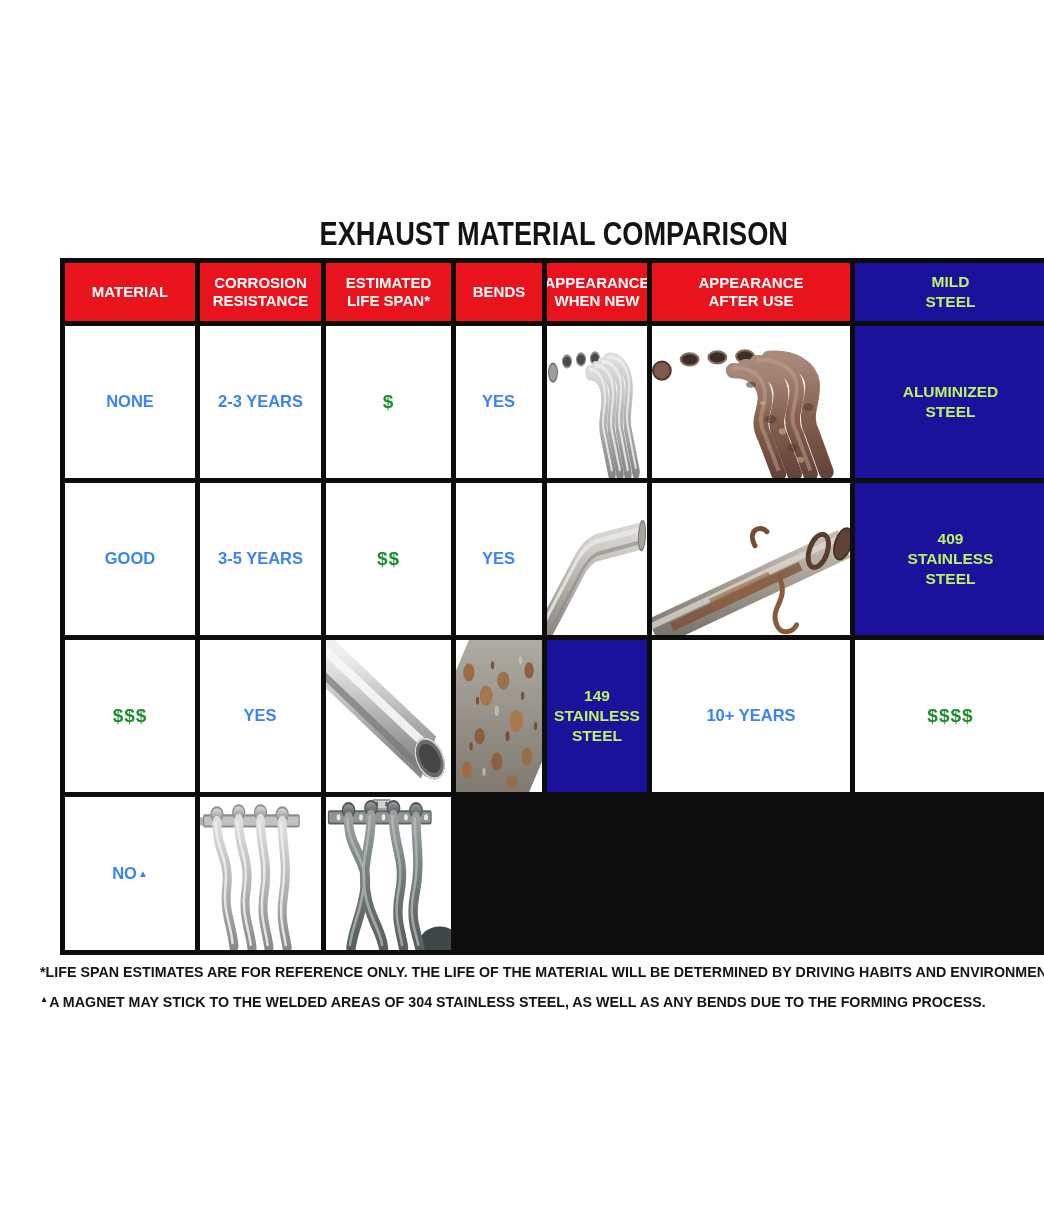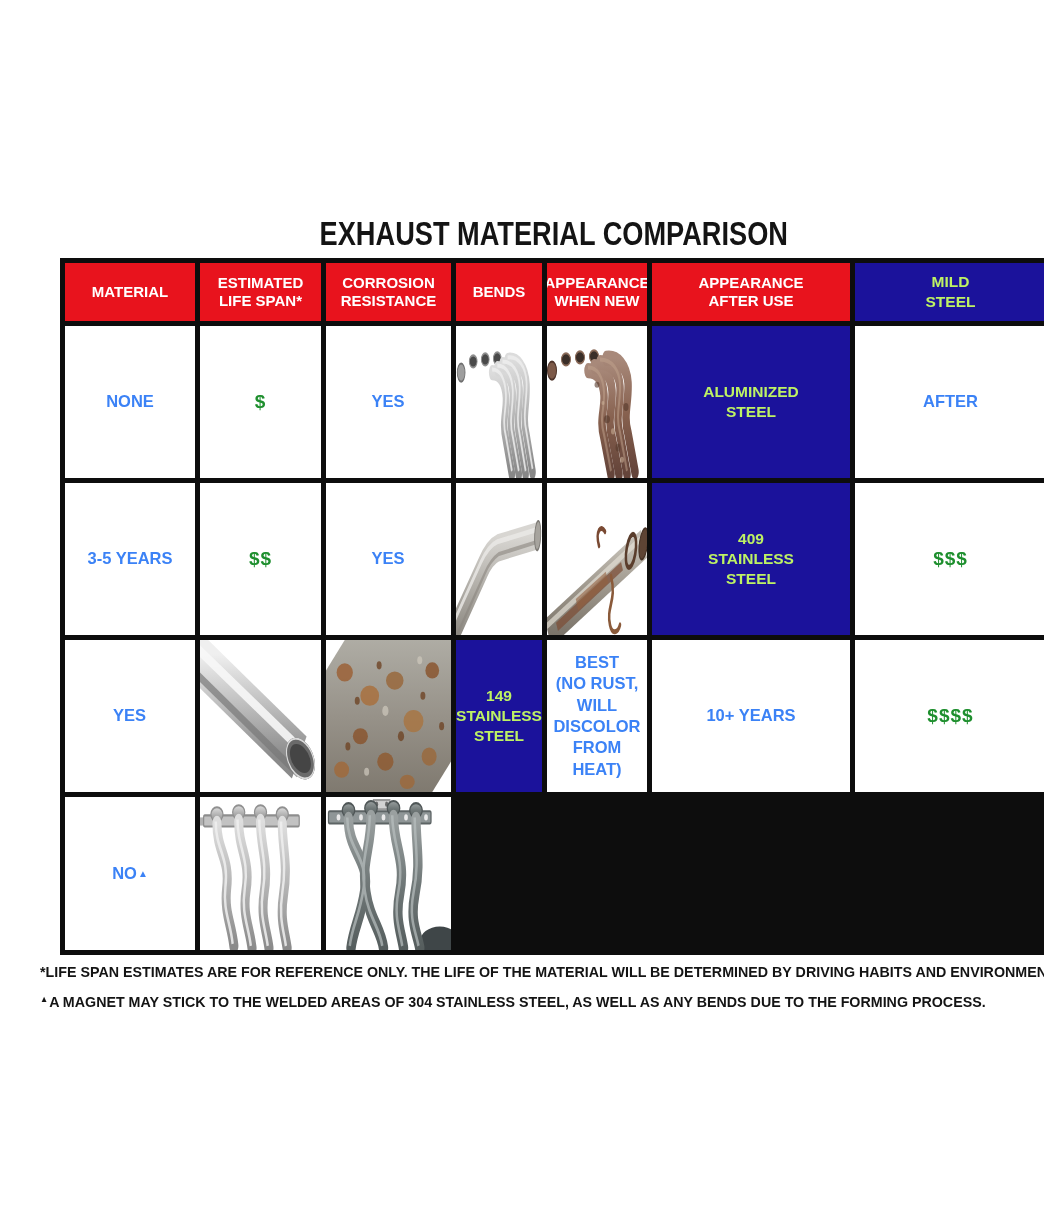--- a/index.html
+++ b/index.html
@@ -37,33 +37,34 @@
 </head>
 <body>
 
 <div class="title-wrap">
   <span class="title">EXHAUST MATERIAL COMPARISON</span>
 </div>
 
 <div class="ctable">
 
   <div class="cell th">MATERIAL</div>
+  <div class="cell th">CORROSION
+RESISTANCE</div>
   <div class="cell th">ESTIMATED
 LIFE SPAN*</div>
-  <div class="cell th">CORROSION
-RESISTANCE</div>
   <div class="cell th">BENDS</div>
   <div class="cell th">APPEARANCE
 WHEN NEW</div>
   <div class="cell th">APPEARANCE
 AFTER USE</div>
 
   <div class="cell mat">MILD
 STEEL</div>
   <div class="cell val">NONE</div>
+  <div class="cell val">2-3 YEARS</div>
   <div class="cell cost">$</div>
   <div class="cell val"><span>YES</span><sup class="mg"></sup></div>
   <div class="cell photo">
     <svg viewBox="0 0 200 150" preserveAspectRatio="none" aria-label="shiny new mild steel exhaust headers">
       <defs>
           <linearGradient id="g1a" x1="0" y1="0" x2="0" y2="1">
         <stop offset="0" stop-color="#dcdcdc"></stop>
             <stop offset=".5" stop-color="#b2b2b2"></stop>
             <stop offset="1" stop-color="#878787"></stop>
       </linearGradient>
@@ -120,21 +121,21 @@
       <g fill="#cdb39a" opacity=".55">
         <ellipse cx="132" cy="104" rx="4" ry="3"></ellipse>
           <ellipse cx="150" cy="132" rx="4" ry="3"></ellipse>
           <ellipse cx="112" cy="76" rx="3" ry="2"></ellipse>
       </g>
     </svg>
   </div>
 
   <div class="cell mat">ALUMINIZED
 STEEL</div>
-  <div class="cell val">AFTER</div>
+  <div class="cell val">GOOD</div>
   <div class="cell val">3-5 YEARS</div>
   <div class="cell cost">$$</div>
   <div class="cell val"><span>YES</span><sup class="mg"></sup></div>
   <div class="cell photo">
     <svg viewBox="0 0 200 150" preserveAspectRatio="none" aria-label="new aluminized steel bent exhaust pipe">
       <defs>
           <linearGradient id="g3a" x1="0" y1="0" x2="0" y2="1">
         <stop offset="0" stop-color="#d8d6d2"></stop>
             <stop offset=".5" stop-color="#b4b1ab"></stop>
             <stop offset="1" stop-color="#908c85"></stop>
@@ -224,24 +225,20 @@
         <circle cx="95" cy="70" r="5"></circle>
           <circle cx="65" cy="130" r="4"></circle>
           <circle cx="150" cy="20" r="4"></circle>
       </g>
     </svg>
   </div>
 
   <div class="cell mat">149
 STAINLESS
 STEEL</div>
-  <div class="cell val">BEST
-(NO RUST,
-WILL DISCOLOR
-FROM HEAT)</div>
   <div class="cell val">10+ YEARS</div>
   <div class="cell cost">$$$$</div>
   <div class="cell val"><span>NO</span><sup class="mg">▲</sup></div>
   <div class="cell photo">
     <svg viewBox="0 0 200 150" preserveAspectRatio="none" aria-label="new 304 stainless steel exhaust headers">
       <defs>
           <linearGradient id="g7a" x1="0" y1="0" x2="0" y2="1">
         <stop offset="0" stop-color="#dedede"></stop>
             <stop offset=".5" stop-color="#b5b5b5"></stop>
             <stop offset="1" stop-color="#8a8a8a"></stop>

